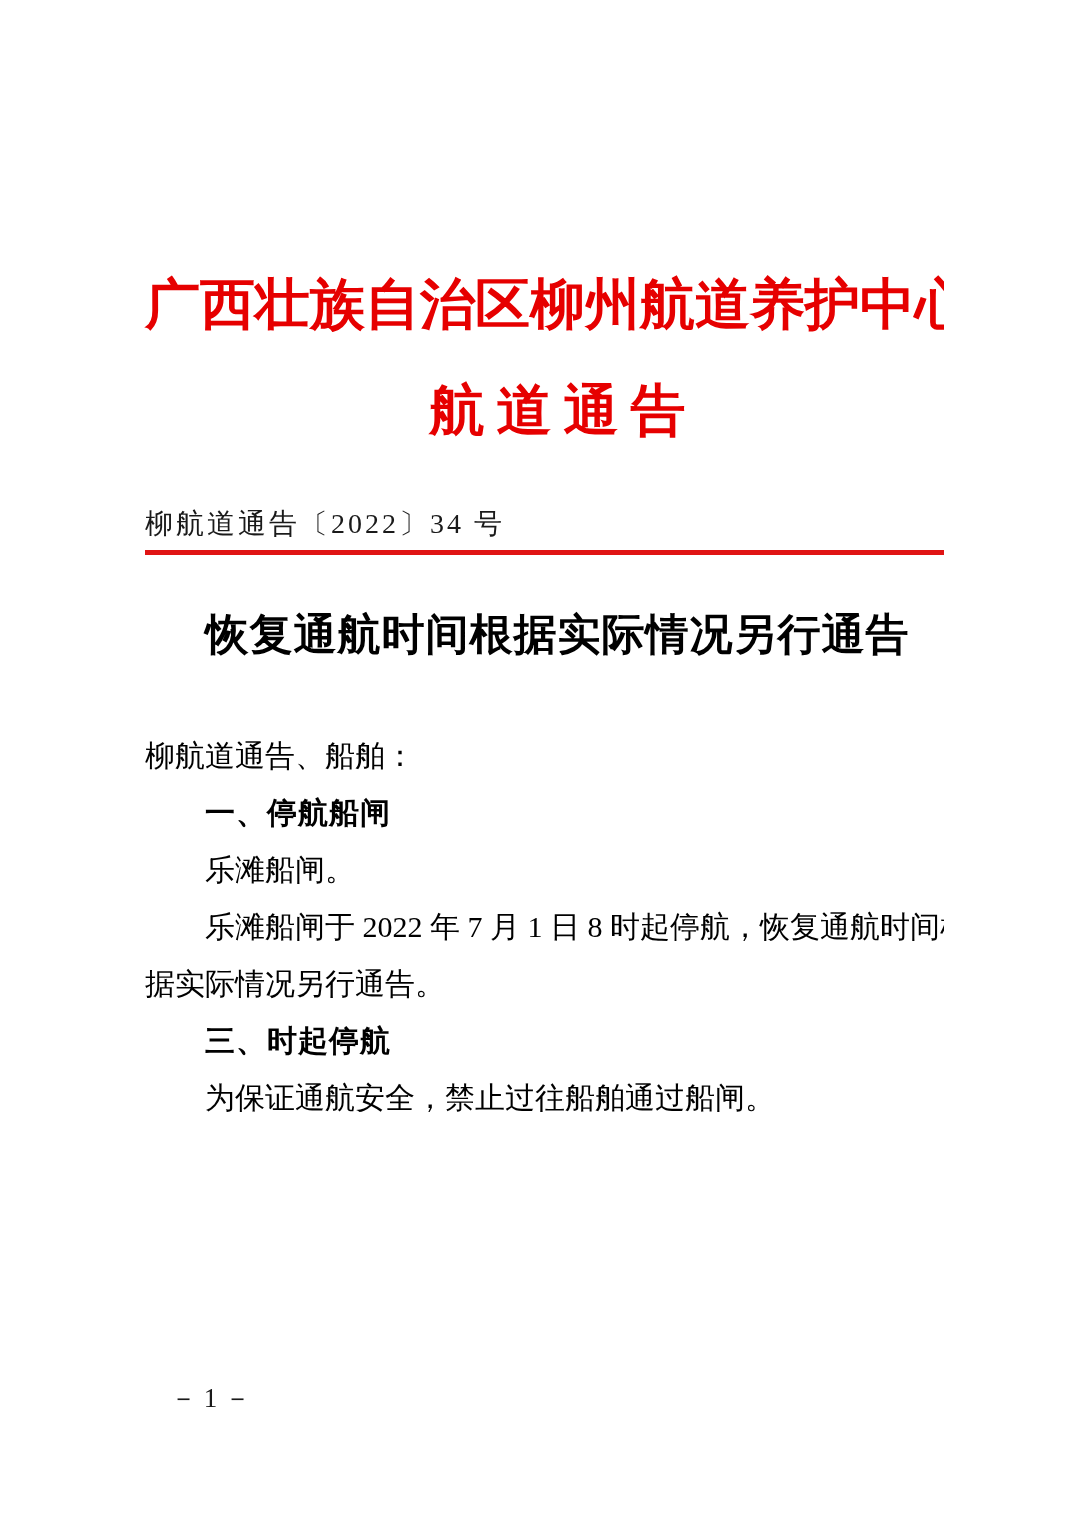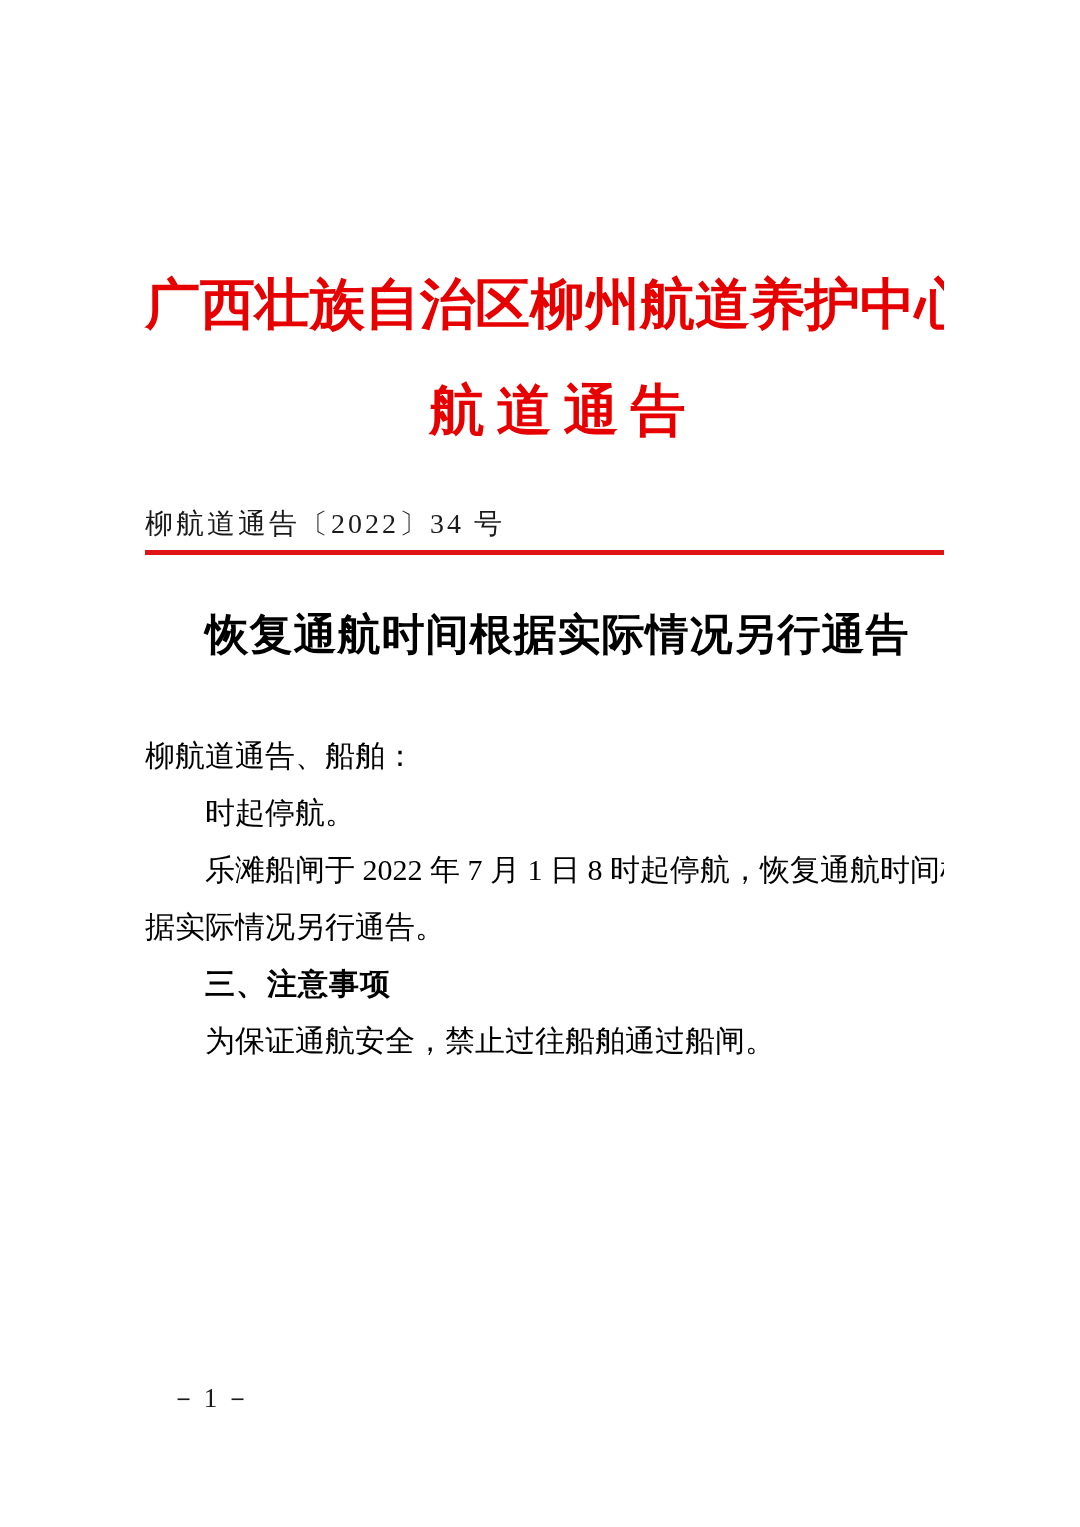--- a/index.html
+++ b/index.html
@@ -107,22 +107,23 @@
     </div>
 
     <div class="doc-number">柳航道通告〔2022〕34 号</div>
 
     <div class="red-rule"></div>
 
     <h1 class="notice-title">恢复通航时间根据实际情况另行通告</h1>
 
     <div class="body-text">
       <div class="salutation">柳航道通告、船舶：</div>
-      <div class="para">时起停航。</div>
+      <div class="section-heading">一、停航船闸</div>
+      <div class="para">乐滩船闸。</div>
       <div class="para">乐滩船闸于 2022 年 7 月 1 日 8 时起停航，恢复通航时间根据实际情况另行通告。</div>
-      <div class="section-heading">三、注意事项</div>
+      <div class="section-heading">三、时起停航</div>
       <div class="para">为保证通航安全，禁止过往船舶通过船闸。</div>
     </div>
 
   </div>
 
   <div class="page-number">－ 1 －</div>
 </div>
 
 </body></html>

